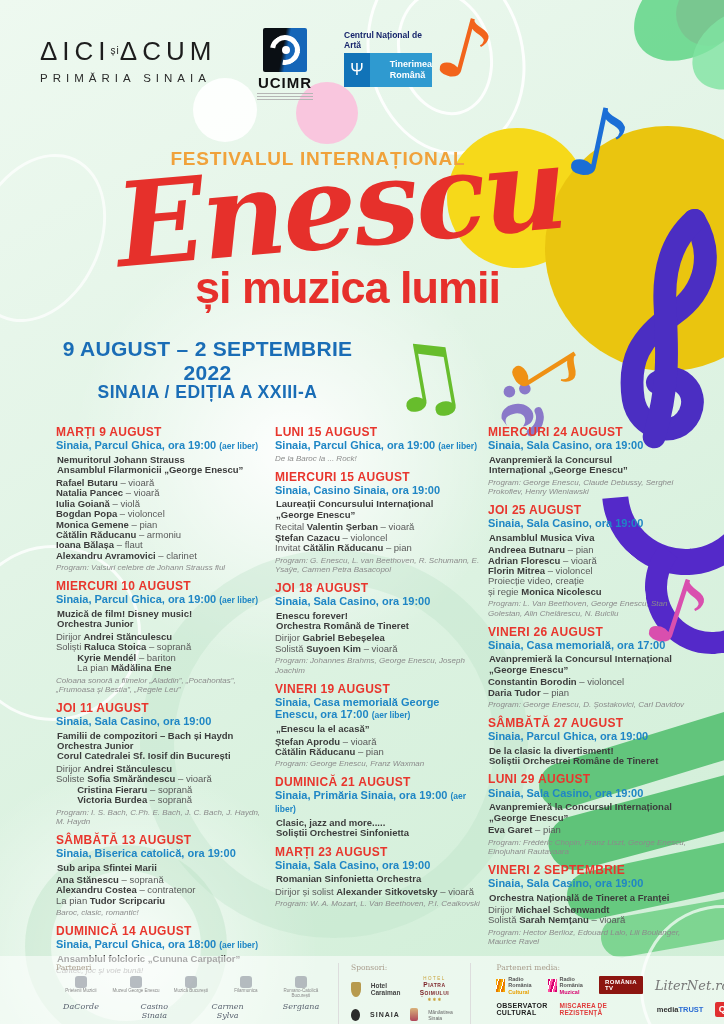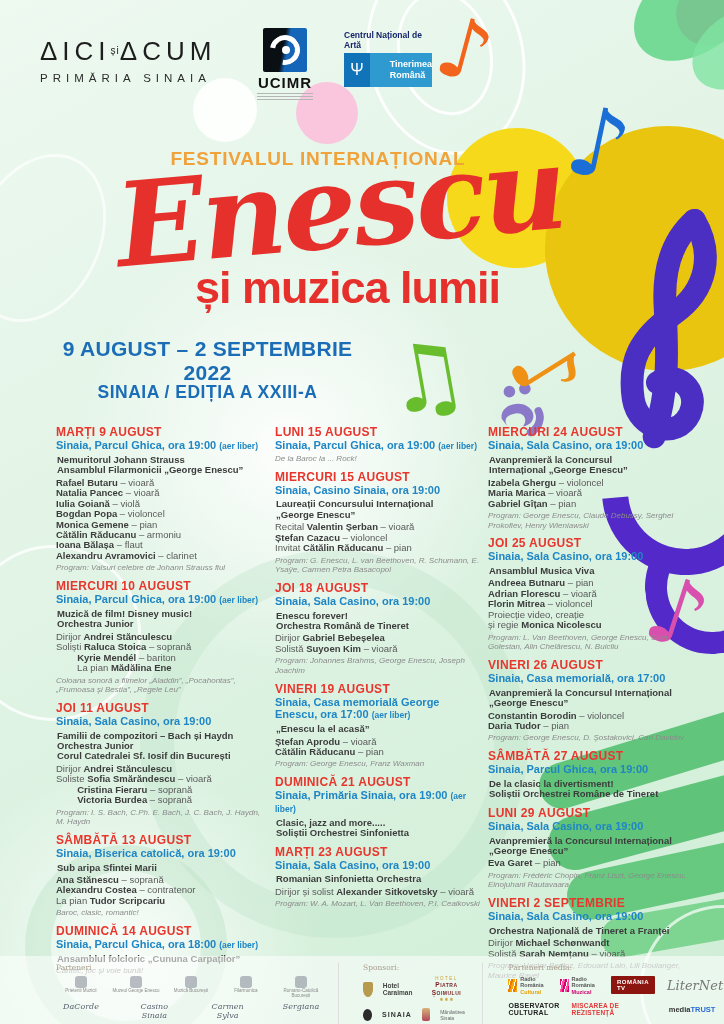--- a/index.html
+++ b/index.html
@@ -50,21 +50,21 @@
   .p-line{color:#5a5a5a;font-size:9.5px;line-height:1.1;white-space:pre-wrap;}
   .p-line b{color:#3c3c3c;}
   .ev-lines{margin:2px 0 0;}
   .prog{color:#8b8b8b;font-style:italic;font-size:8px;line-height:1.2;margin-top:2px;}
 
   
   .footer{position:absolute;left:0;top:956px;width:724px;height:68px;background:rgba(255,255,255,.55);z-index:3;
     display:flex;padding:7px 8px 0 56px;box-sizing:border-box;gap:12px;}
   .f-label{font-size:7.5px;color:#a89c8c;font-family:"DejaVu Serif",serif;margin-bottom:4px;}
   .f-partners{width:272px;}
-  .f-sponsors{width:136px;border-left:1px solid #ddd;padding-left:24px;}
+  .f-sponsors{width:136px;border-left:1px solid #ddd;padding-left:12px;}
   .f-media{flex:1;border-left:1px solid #ddd;padding-left:25px;}
   .p-row{display:flex;gap:5px;justify-content:space-between;margin-bottom:3px;align-items:flex-start;}
   .p-item{width:50px;text-align:center;}
   .p-mark{width:12px;height:12px;margin:0 auto 1px;background:#9aa0a8;opacity:.7;border-radius:3px;}
   .p-name{font-size:4.5px;color:#8a8a8a;line-height:1.1;}
   .p-script{font-family:"DejaVu Serif",serif;font-style:italic;font-size:8px;color:#5a6270;}
   .s-row{display:flex;gap:10px;align-items:center;margin-bottom:6px;}
   .s-crest{width:11px;height:15px;background:#b79a4e;border-radius:2px 2px 50% 50%;}
   .s-txt{font-size:6.5px;font-weight:bold;color:#444;line-height:1.15;}
   .s-piatra{text-align:center;line-height:1.2;}
@@ -345,26 +345,20 @@
     <div class="col">
 
         <div class="event">
           <div class="ev-day">MIERCURI 24 AUGUST</div>
           <div class="ev-venue"><span>Sinaia, Sala Casino, ora 19:00</span> </div>
           <div class="ev-titles">
 
           <div class="t-line">Avanpremieră la Concursul</div>
             <div class="t-line">Internațional „George Enescu”</div>
           </div>
-          <div class="ev-lines">
-
-          <div class="p-line"><b>Izabela Ghergu</b> – violoncel</div>
-            <div class="p-line"><b>Maria Marica</b> – vioară</div>
-            <div class="p-line"><b>Gabriel Gîțan</b> – pian</div>
-          </div>
           <div class="prog">Program: George Enescu, Claude Debussy, Serghei Prokofiev, Henry Wieniawski</div>
         </div>
 
         <div class="event">
           <div class="ev-day">JOI 25 AUGUST</div>
           <div class="ev-venue"><span>Sinaia, Sala Casino, ora 19:00</span> </div>
           <div class="ev-titles">
 
           <div class="t-line">Ansamblul Musica Viva</div>
           </div>

